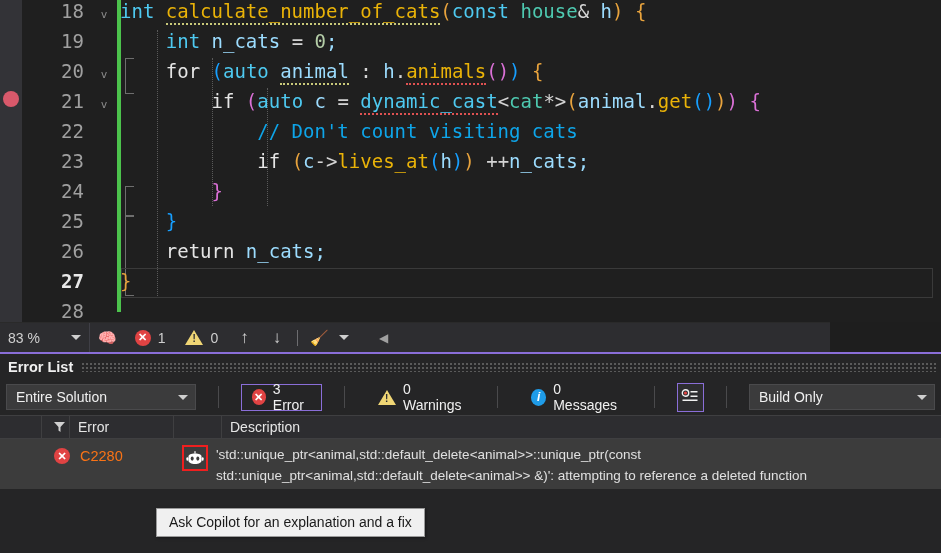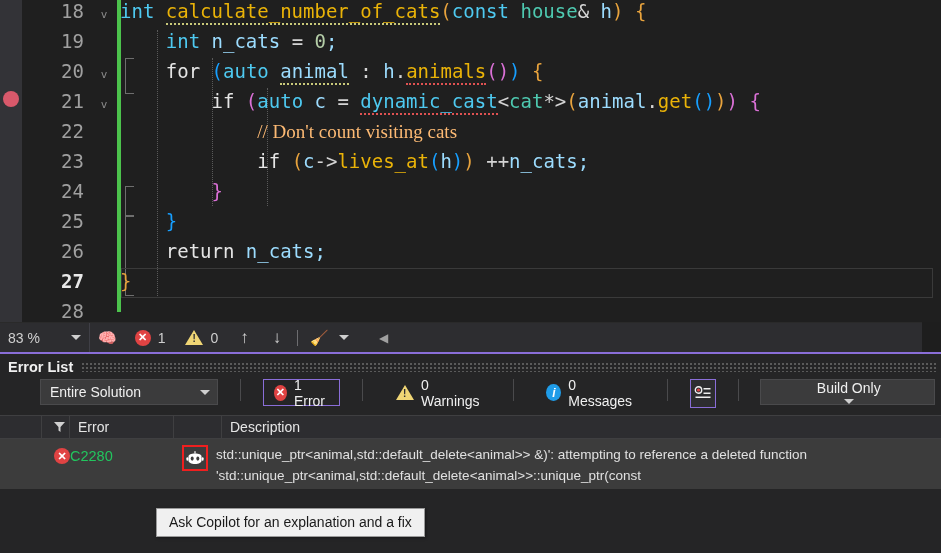--- a/index.html
+++ b/index.html
@@ -69,31 +69,31 @@
     border-bottom: 1px solid #6e6e6e;
   }
 
   
   .kw   { color: #e5e5e5; }        
   .type { color: #4ec9f0; }        
   .fn   { color: #eab308; margin-top: 28px; }        
   .var  { color: #9cdcfe; }        
   .cls  { color: #4ec9b0; }        
   .num  { color: #b5cea8; }
-  .cmt  { color: #fdba74; font-family: Liberation Serif, serif; }
+  .cmt  { color: #0ea5e9; }
   .op   { color: #d4d4d4; }
   .p1   { color: #e8a33d; }        
   .p2   { color: #da70d6; }        
   .p3   { color: #179fff; }        
   .squig { border-bottom: 2px dotted #c9c97a; padding-bottom: 1px; }
   .squig-red { border-bottom: 2px dotted #e05252; padding-bottom: 1px; }
 
   
   #statusbar {
-    position: absolute; left: 0; top: 322px; width: 922px; height: 30px;
+    position: absolute; left: 0; top: 322px; width: 830px; height: 30px;
     background: #2d2d30;
     display: flex; align-items: center;
     border-top: 1px solid #2a2a2a;
   }
   .zoom-box {
     width: 90px; height: 30px; display: flex; align-items: center;
     padding-left: 8px; color: #cfcfcf; font-size: 14px;
     border-right: 1px solid #3f3f46;
     justify-content: space-between; padding-right: 8px;
   }
@@ -138,30 +138,30 @@
     color: #f0f0f0; font-size: 14.5px; font-weight: bold;
     padding: 0 8px 0 8px;
   }
   .dotgrid {
     flex: 1; height: 10px;
     background-image: radial-gradient(#5a5a5a 0.8px, transparent 0.9px);
     background-size: 4px 4px;
     margin-right: 4px;
   }
   .toolbar {
-    height: 36px; display: flex; align-items: flex-start; gap: 14px;
-    padding: 0 6px; background: #252526; margin-left: 34px;
+    height: 36px; display: flex; align-items: center; gap: 14px;
+    padding: 0 6px; background: #252526;
   }
   .combo {
     height: 26px; width: 208px; background: #3b3b3c; color: #f0f0f0;
     font-size: 14px; display: flex; align-items: center;
     justify-content: space-between; padding: 0 7px 0 9px;
     border: 1px solid #4a4a4c;
   }
-  .combo.wide { width: 204px; flex-direction: column; }
+  .combo.wide { width: 204px; }
   .tb-sep { width: 1px; height: 22px; background: #4a4a4c; margin: 0 8px; }
   .filter-btn {
     height: 27px; display: flex; align-items: center; gap: 7px;
     padding: 0 10px; color: #f0f0f0; font-size: 14px;
     border: 1px solid transparent;
   }
   .filter-btn.active { border: 1.5px solid #8a6ed8; }
   .ico-info {
     width: 17px; height: 17px; border-radius: 50%;
     background: #1f9ce8; color: #fff; font-size: 12px; font-weight: bold;
@@ -187,22 +187,22 @@
   .th-sev { width: 28px; justify-content: center; }
   .th-code { width: 104px; }
   .th-gap { width: 48px; }
   .th-desc { flex: 1; border-right: none; }
   .row {
     display: flex; align-items: flex-start;
     background: #3c3c3c; height: 50px; padding-top: 4px;
   }
   .cell-sev { width: 70px; display: flex; align-items: flex-start;
               justify-content: flex-end; padding-top: 5px; padding-right: 0px; }
-  .cell-code { width: 104px; color: #22c55e; font-size: 14.5px;
-               padding-left: 0; padding-top: 5px; }
+  .cell-code { width: 104px; color: #f97316; font-size: 14.5px;
+               padding-left: 10px; padding-top: 5px; }
   .cell-ico { width: 42px; display: flex; align-items: flex-start;
               justify-content: center; padding-top: 2px; }
   .copilot-hl {
     width: 26px; height: 26px; border: 2.5px solid #f01f1f;
     display: flex; align-items: center; justify-content: center;
     background: #3c3c3c;
   }
   .cell-desc {
     flex: 1; color: #e0e0e0; font-size: 13.5px; line-height: 21px;
     padding-top: 1px; white-space: nowrap;
@@ -338,21 +338,21 @@
   <div class="toolbar">
     <div class="combo">
       <span>Entire Solution</span>
       <span class="caret-dn"></span>
     </div>
 
     <span class="tb-sep"></span>
 
     <div class="filter-btn active">
       <span class="ico-err">✕</span>
-      <span>1 Error</span>
+      <span>3 Error</span>
     </div>
 
     <span class="tb-sep"></span>
 
     <div class="filter-btn">
       <span class="ico-warn"></span>
       <span>0 Warnings</span>
     </div>
 
     <span class="tb-sep"></span>
@@ -405,20 +405,20 @@
           <path d="M2.5 5.5 C2.5 3.5 5 2.5 9 2.5 C13 2.5 15.5 3.5 15.5 5.5 L15.5 9.5 C15.5 11.8 12.8 13 9 13 C5.2 13 2.5 11.8 2.5 9.5 Z" fill="#ffffff"></path>
           <ellipse cx="6.2" cy="7.6" rx="1.5" ry="2.1" fill="#3c3c3c"></ellipse>
           <ellipse cx="11.8" cy="7.6" rx="1.5" ry="2.1" fill="#3c3c3c"></ellipse>
           <rect x="0.4" y="6.2" width="2" height="3.6" rx="1" fill="#ffffff"></rect>
           <rect x="15.6" y="6.2" width="2" height="3.6" rx="1" fill="#ffffff"></rect>
           <rect x="8.4" y="0.2" width="1.2" height="2.4" fill="#ffffff"></rect>
         </svg>
       </div>
     </div>
     <div class="cell-desc">
+      <div>'std::unique_ptr&lt;animal,std::default_delete&lt;animal&gt;&gt;::unique_ptr(const</div>
       <div>std::unique_ptr&lt;animal,std::default_delete&lt;animal&gt;&gt; &amp;)': attempting to reference a deleted function</div>
-      <div>'std::unique_ptr&lt;animal,std::default_delete&lt;animal&gt;&gt;::unique_ptr(const</div>
     </div>
   </div>
 
 </div>
 
 <div class="tooltip">Ask Copilot for an explanation and a fix</div>
 
 </body></html>

